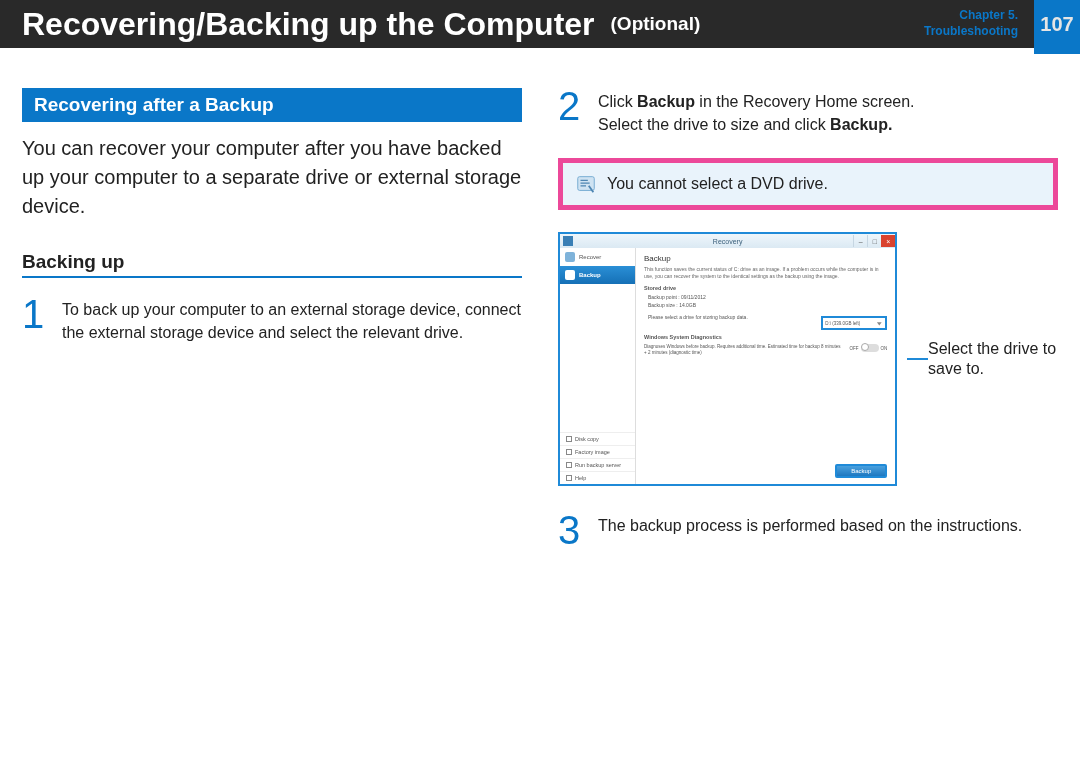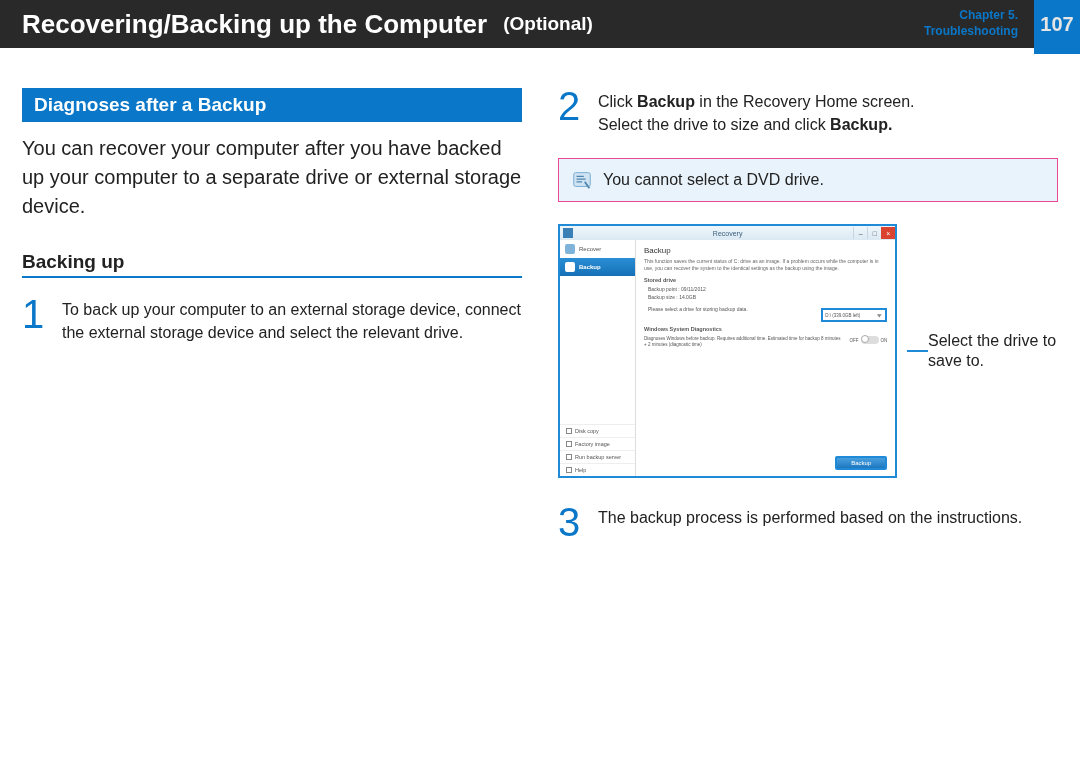--- a/index.html
+++ b/index.html
@@ -1,31 +1,31 @@
 <!DOCTYPE html>
 <html><head>
 <meta charset="utf-8">
 <style>
   * { box-sizing: border-box; margin: 0; padding: 0; }
   body { font-family: Arial, Helvetica, sans-serif; width: 1080px; height: 766px; background: #fff; color: #222; position: relative; }
   .topbar { background: #292929; color: #fff; height: 48px; display: flex; align-items: center; padding: 0 0 0 22px; }
-  .topbar-title { font-size: 26px; font-weight: bold; }
+  .topbar-title { font-size: 32px; font-weight: bold; }
   .topbar-opt { font-size: 19px; font-weight: bold; margin-left: 16px; }
   .topbar-right { margin-left: auto; display: flex; align-items: center; height: 100%; }
   .chapter-block { color: #0a77c8; font-size: 12px; font-weight: bold; text-align: right; line-height: 1.3; padding-right: 16px; }
   .page-badge { background: #0a77c8; color: #e5e5e5; width: 46px; height: 60px; display: flex; align-items: center; justify-content: center; font-size: 20px; font-weight: bold; }
   .columns { display: flex; padding: 40px 22px 0 22px; gap: 36px; }
   .col { flex: 1; min-width: 0; }
   .section-badge { background: #0a77c8; color: #fff; font-weight: bold; font-size: 19px; padding: 6px 12px; display: inline-block; width: 100%; }
   .body-text { font-size: 20px; line-height: 1.45; margin-top: 12px; }
   .sub-heading { font-weight: bold; font-size: 19px; border-bottom: 2px solid #0a77c8; padding-bottom: 3px; margin-top: 30px; margin-bottom: 18px; }
   .numstep { display: flex; gap: 12px; margin-bottom: 20px; }
   .numstep .n { color: #0a77c8; font-size: 40px; font-weight: 300; line-height: 0.9; min-width: 28px; font-family: "Segoe UI Light", Arial, sans-serif; }
   .numstep .t { font-size: 16px; line-height: 1.45; padding-top: 2px; }
-  .note-box { background: #e9f3fb; border: 1px solid #ec4899; padding: 10px 12px; display: flex; align-items: center; gap: 10px; font-size: 16px; margin-top: 22px; }
+  .note-box { background: #e9f3fb; border: 5px solid #ec4899; padding: 10px 12px; display: flex; align-items: center; gap: 10px; font-size: 16px; margin-top: 22px; }
   .note-icon { width: 22px; height: 22px; flex: 0 0 22px; }
   .screenshot-wrap { margin-top: 22px; display: flex; align-items: center; gap: 10px; }
   .app-window { width: 360px; border: 2px solid #1f8ad8; background: #fff; font-size: 6px; color: #555; }
   .app-titlebar { height: 14px; background: linear-gradient(#eef6fb,#dbe9f3); display: flex; align-items: center; position: relative; }
   .app-titlebar .title { position:absolute; left:50%; transform:translateX(-50%); font-size:7px; color:#3a5f7a;}
   .winbtns { margin-left:auto; display:flex; }
   .winbtn { width:14px; height:12px; border-left:1px solid #c6d6e2; display:flex; align-items:center; justify-content:center; font-size:7px;}
   .winbtn.close { background:#d9432f; color:#fff; border:none;}
   .app-body { display:flex; height: 236px; }
   .app-sidebar { width:76px; background:#fff; border-right:1px solid #ddd; display:flex; flex-direction:column; }
@@ -66,21 +66,21 @@
       <div>Chapter 5.</div>
       <div>Troubleshooting</div>
     </div>
     <div class="page-badge">107</div>
   </div>
 </div>
 
 <div class="columns">
 
   <div class="col">
-    <div class="section-badge">Diagnoses after a Backup</div>
+    <div class="section-badge">Recovering after a Backup</div>
     <p class="body-text">You can recover your computer after you have backed up your computer to a separate drive or external storage device.</p>
     <div class="sub-heading">Backing up</div>
     <div class="numstep">
       <div class="n">1</div>
       <div class="t">To back up your computer to an external storage device, connect the external storage device and select the relevant drive.</div>
     </div>
   </div>
 
   <div class="col">
     <div class="numstep">

